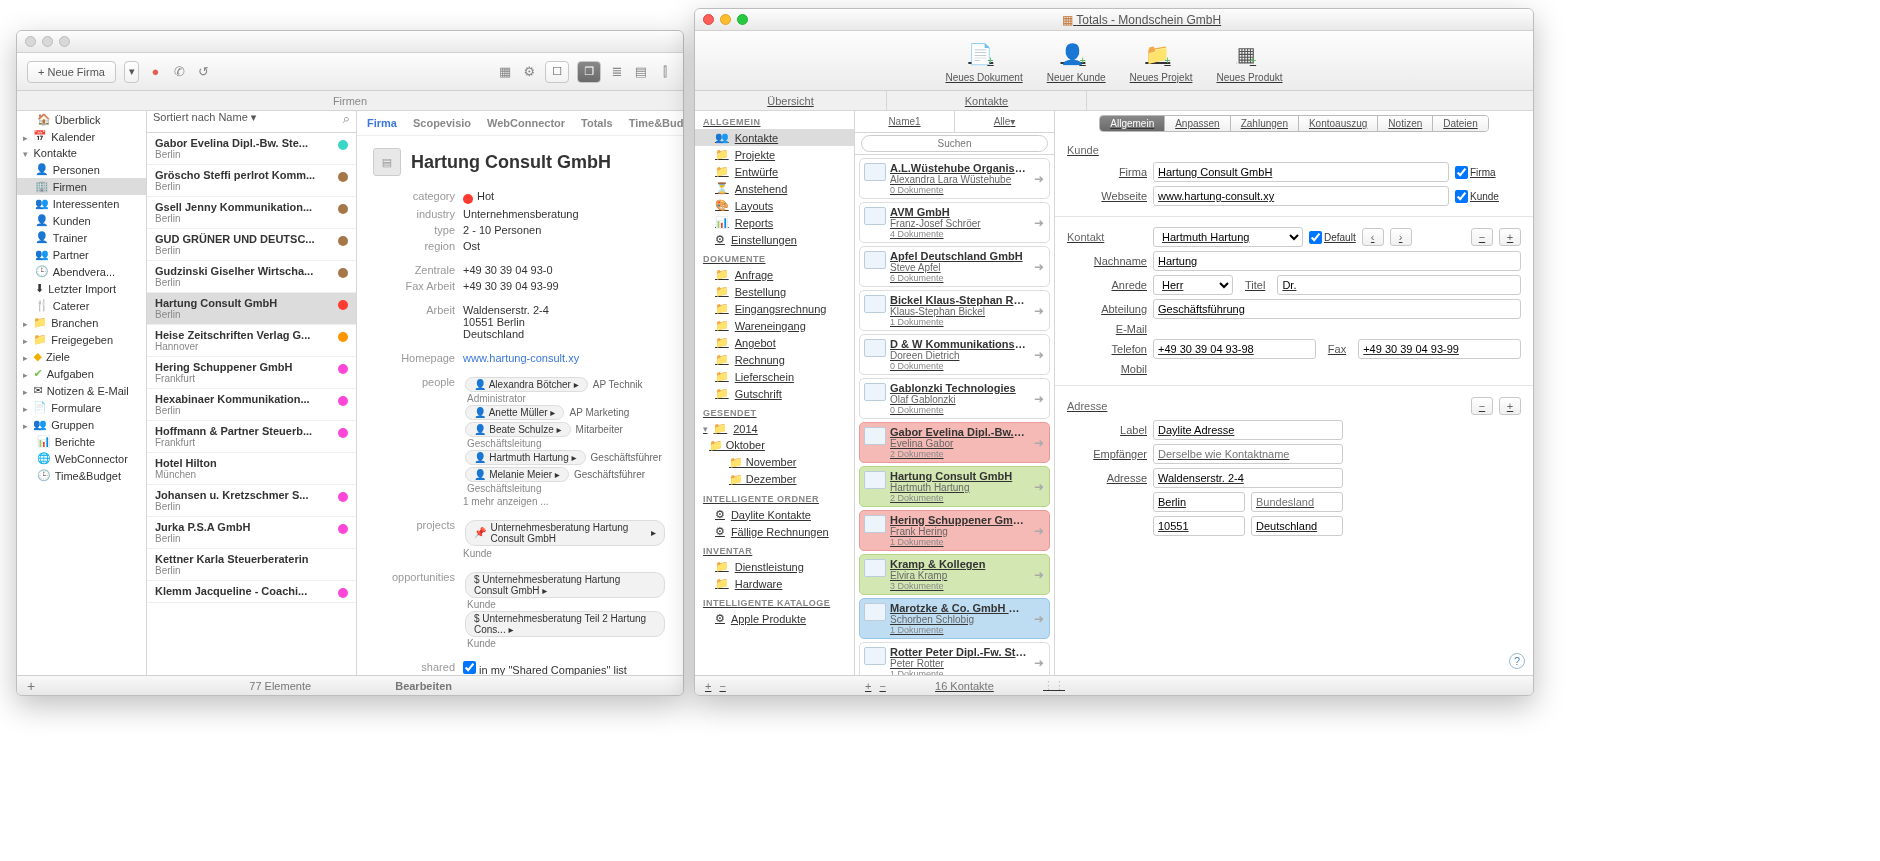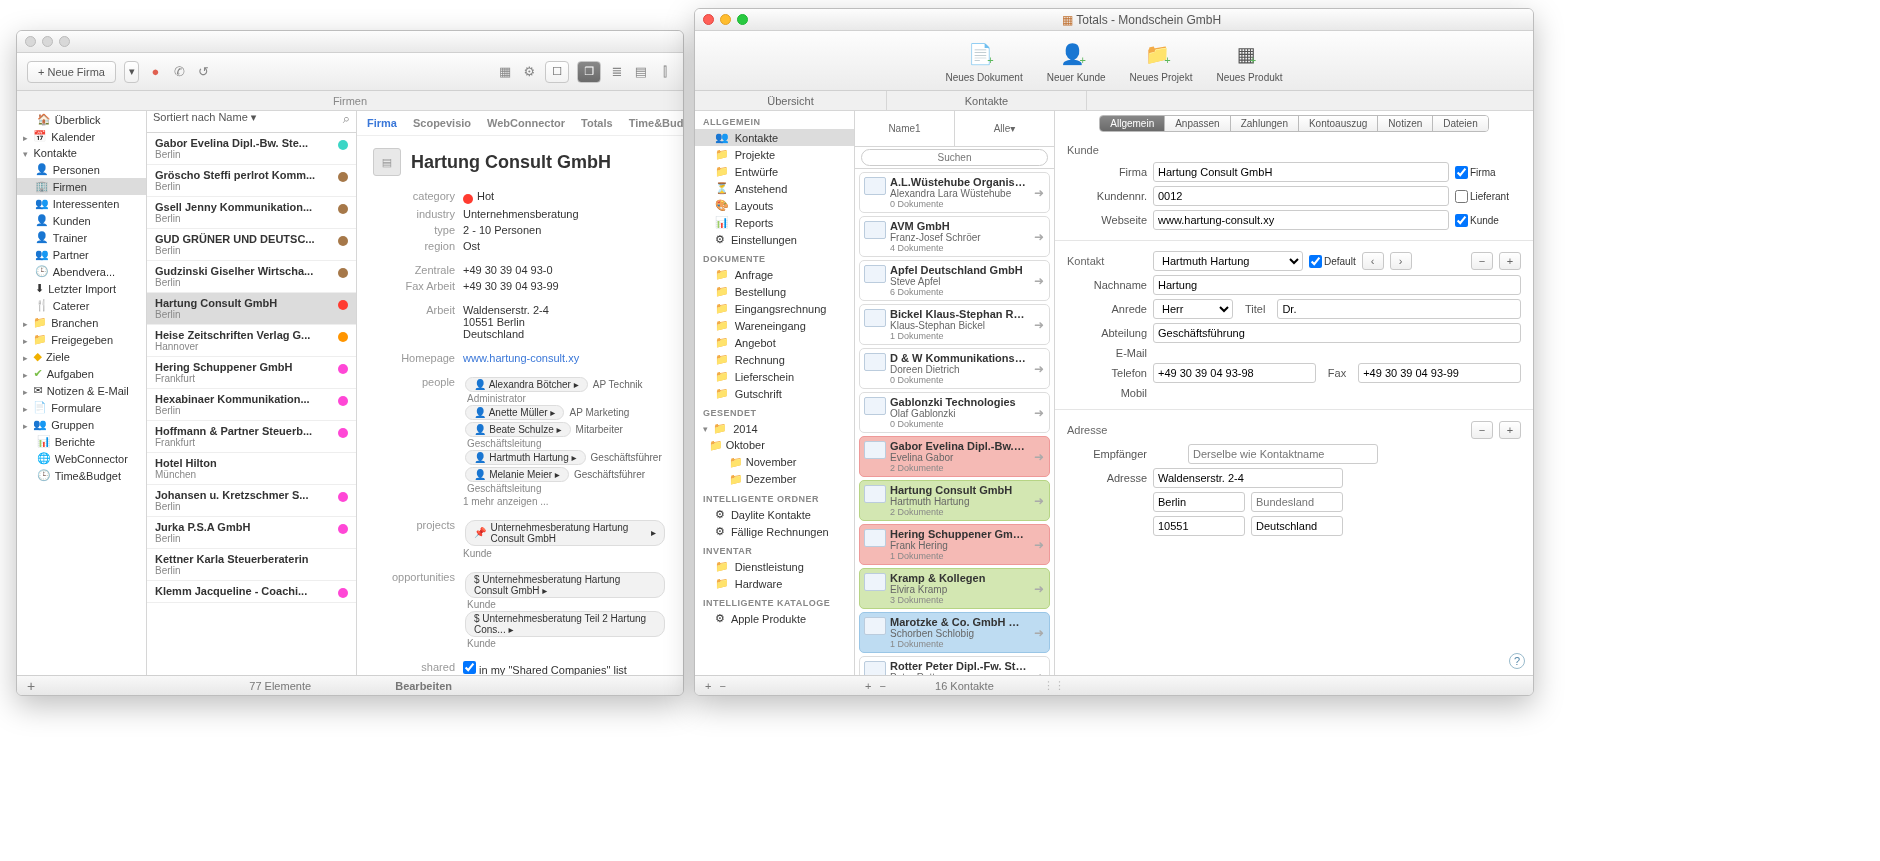--- a/index.html
+++ b/index.html
@@ -49,21 +49,21 @@
 .totals-tool { text-align: center; font-size: 10px; color: #555; }
 .totals-tool .ico { width: 32px; height: 32px; margin: 0 auto 2px; display: flex; align-items: center; justify-content: center; font-size: 20px; }
 .totals-colhead { height: 20px; background: #f0f0f0; border-bottom: 1px solid #d6d6d6; display: flex; font-size: 11px; }
 .totals-colhead > div { border-right: 1px solid #d6d6d6; text-align: center; line-height: 20px; color: #666; }
 .totals-body { display: flex; height: calc(100% - 22px - 60px - 20px - 20px); }
 .tot-sb { width: 160px; border-right: 1px solid #d6d6d6; background: #fff; overflow-y: auto; font-size: 11px; }
 .tot-sb .hdr { font-size: 9px; font-weight: bold; color: #888; padding: 6px 8px 2px; letter-spacing: 0.5px; }
 .tot-sb .it { padding: 2px 8px 2px 20px; display: flex; align-items: center; gap: 6px; }
 .tot-sb .it.sel { background: #dcdcdc; }
 .tot-contacts { width: 200px; border-right: 1px solid #d6d6d6; background: #fff; display: flex; flex-direction: column; }
-.tot-filter { height: 36px; display: flex; border-bottom: 1px solid #d6d6d6; }
+.tot-filter { height: 22px; display: flex; border-bottom: 1px solid #d6d6d6; }
 .tot-filter > div { flex: 1; border-right: 1px solid #d6d6d6; font-size: 10px; display: flex; align-items: center; justify-content: center; color: #666; }
 .tot-search { height: 22px; border-bottom: 1px solid #d6d6d6; padding: 2px 6px; }
 .tot-search input { width: 100%; height: 17px; border: 1px solid #ccc; border-radius: 9px; padding: 0 18px; font-size: 10px; text-align: center; }
 .tot-clist { flex: 1; overflow-y: auto; }
 .tot-card { border: 1px solid #ddd; border-radius: 5px; margin: 3px 4px; padding: 3px 22px 3px 30px; position: relative; font-size: 10px; background: #fff; }
 .tot-card .nm { font-weight: bold; font-size: 11px; white-space: nowrap; overflow: hidden; text-overflow: ellipsis; }
 .tot-card .sub { color: #666; white-space: nowrap; overflow: hidden; text-overflow: ellipsis; }
 .tot-card .docs { color: #888; font-size: 9px; }
 .tot-card::before { content: ""; position: absolute; left: 4px; top: 4px; width: 20px; height: 16px; background: #eef4fb; border: 1px solid #bcd; border-radius: 2px; }
 .tot-card .arr { position: absolute; right: 5px; top: 50%; transform: translateY(-50%); color: #aaa; font-size: 12px; }
@@ -421,21 +421,21 @@
   </div>
 
   <div class="footer">
     <span style="font-size:14px;padding-right:10px">+</span>
     <span style="width:130px"></span>
     <span style="flex:0 0 210px;text-align:center">77 Elemente</span>
     <span style="flex:1;padding-left:10px;font-weight:bold">Bearbeiten</span>
   </div>
 </div>
 
-<div class="window" style="left:694px; top:8px; width:840px; height:688px;">
+<div class="window" style="left:694px; top:8px; width:840px; height:688px;text-decoration:underline;">
   <div class="titlebar">
     <div class="traffic">
       <span class="tl-close"></span>
       <span class="tl-min"></span>
       <span class="tl-max"></span>
     </div>
     <div class="t-title"><span style="color:#c07030">▦</span> <span>Totals - Mondschein GmbH</span></div>
   </div>
   <div class="totals-toolbar" id="tot-toolbar">
       <div class="totals-tool">
@@ -653,30 +653,20 @@
         <div class="sec-title">Kunde</div>
         <div class="fr">
           <div class="lab">Firma</div>
           <input type="text" value="Hartung Consult GmbH" style="">
           <div style="width:66px;display:flex;flex-direction:column;gap:1px">
             <label style="display:flex;align-items:center;gap:2px;font-size:10px">
                 <input type="checkbox" class="chk" checked="" style="">
                 <span>Firma</span>
               </label>
           </div>
-        </div>
-        <div class="fr">
-          <div class="lab">Kundennr.</div>
-          <input type="text" value="0012" style="">
-          <div style="width:66px">
-              <label style="display:flex;align-items:center;gap:2px;font-size:10px">
-                <input type="checkbox" class="chk" style="">
-                <span>Lieferant</span>
-              </label>
-            </div>
         </div>
         <div class="fr">
           <div class="lab">Webseite</div>
           <input type="text" value="www.hartung-consult.xy" style="">
           <div style="width:66px">
               <label style="display:flex;align-items:center;gap:2px;font-size:10px">
                 <input type="checkbox" class="chk" checked="" style="">
                 <span>Kunde</span>
               </label>
             </div>
@@ -727,22 +717,26 @@
       </div>
       <div class="hr"></div>
 
       <div class="form-sec">
         <div class="fr">
           <div class="sec-title" style="flex:1;text-align:left">Adresse</div>
           <div class="mini-btn">−</div>
           <div class="mini-btn">+</div>
         </div>
         <div class="fr">
+            <div class="lab">Label</div>
+            <input type="text" style="flex: 0 0 190px;" value="Daylite Adresse">
+          </div>
+        <div class="fr">
             <div class="lab">Empfänger</div>
-            <input type="text" style="flex: 0 0 190px; margin-left: 35px;" placeholder="Derselbe wie Kontaktname">
+            <input type="text" style="flex: 0 0 190px;" placeholder="Derselbe wie Kontaktname">
           </div>
         <div class="fr">
             <div class="lab">Adresse</div>
             <input type="text" style="flex: 0 0 190px;" value="Waldenserstr. 2-4">
           </div>
         <div class="fr">
             <div class="lab"></div>
           <input type="text" style="flex: 0 0 92px;" value="Berlin">
           <input type="text" style="flex: 0 0 92px;" placeholder="Bundesland">
         </div>

